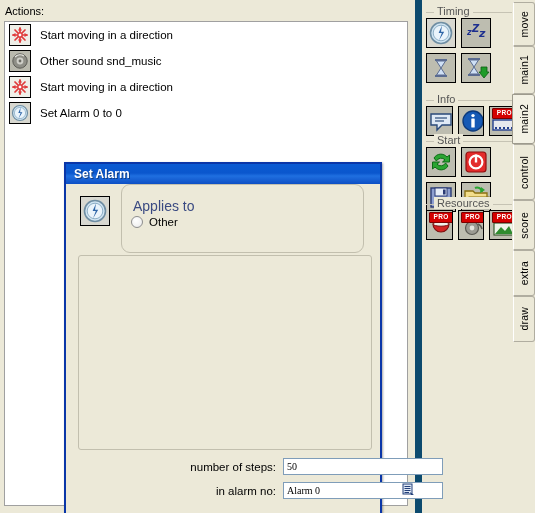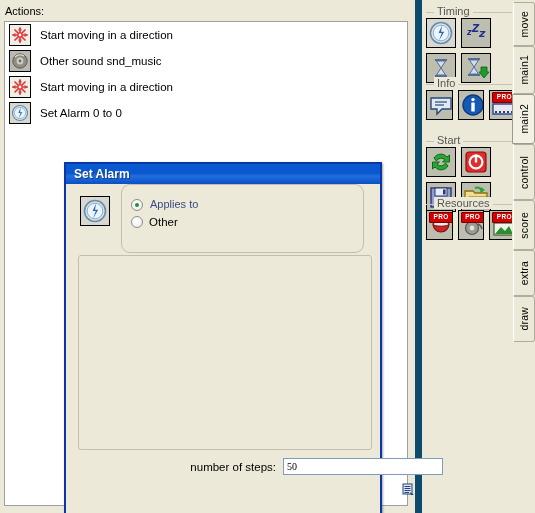--- a/index.html
+++ b/index.html
@@ -79,22 +79,22 @@
     position:absolute;left:14px;top:12px;width:30px;height:30px;
     border:1px solid #000;box-sizing:border-box;background:#bdbdb0;overflow:hidden;
   }
   #dlg-action-icon svg{display:block;width:28px;height:28px;}
 
   
   #applies-group{
     position:absolute;left:55px;top:0;width:243px;height:69px;
     border:1px solid #c2bfae;border-radius:9px;box-sizing:border-box;
   }
-  #applies-legend{position:absolute;left:81px;top:34px;background:#ece9d8;padding:0 3px;
-    font-size:11px;color:#3a4a82;}
+  #applies-legend{position:absolute;left:64px;top:34px;background:#ece9d8;padding:0 3px;
+    font-size:14px;color:#3a4a82;}
   .radio-row{display:flex;align-items:center;height:17px;padding-left:9px;}
   .radio{
     width:12px;height:12px;border-radius:50%;
     border:1px solid #8e8e8e;background:radial-gradient(circle at 40% 35%,#ffffff 0%,#f2f2f2 60%,#e0e0e0 100%);
     box-sizing:border-box;position:relative;flex:0 0 12px;
   }
   .radio.sel::after{content:"";position:absolute;left:3px;top:3px;width:4px;height:4px;border-radius:50%;background:#2f8b2f;}
   .radio-lbl{margin-left:6px;font-size:11.5px;}
 
   
@@ -233,21 +233,21 @@
             <rect x="6" y="4" width="12" height="2" fill="#5a6b90"></rect>
             <rect x="6" y="20" width="12" height="2" fill="#5a6b90"></rect>
             <path d="M7.5 6 L16.5 6 L12 13 Z" fill="#cfe0f5" stroke="#5a6b90" stroke-width="1"></path>
             <path d="M7.5 20 L16.5 20 L12 13 Z" fill="#cfe0f5" stroke="#5a6b90" stroke-width="1"></path>
             <path d="M19 13 L25 13 L25 18 L27 18 L22 24 L17 18 L19 18 Z" fill="#1f9b28" stroke="#0d5e13" stroke-width=".8"></path>
           </svg>
         </div>
       </div>
     </div>
 
-    <div class="lib-group" style="top:84px;height:40px;">
+    <div class="lib-group" style="top:100px;height:40px;">
       <div class="gframe" style="height:40px;"></div>
       <div class="gtitle">Info</div>
       <div class="lib-row" style="padding-top:6px;">
         <div class="lib-btn">
           <svg viewBox="0 0 28 28">
             <rect width="28" height="28" fill="#bdbdb0"></rect>
             <path d="M4 7 h20 v11 h-9 l-5 5 v-5 h-6 z" fill="#dfeaf6" stroke="#2a4a7a" stroke-width="1.4"></path>
             <g stroke="#2a4a7a" stroke-width="1.2">
                 <line x1="8" y1="11" x2="20" y2="11"></line>
                 <line x1="8" y1="14" x2="17" y2="14"></line>
@@ -413,20 +413,24 @@
 
   <div id="applies-legend">Applies to</div>
 
   <div id="fields-group"></div>
 
   <div class="field-row" style="left:110px;top:294px;">
     <div class="field-lbl" style="width:100px;text-align:right;">number of steps:</div>
     <input class="field-input" style="width: 160px; margin-left: 7px;" value="50">
   </div>
 
+  <div class="field-row" style="left:110px;top:318px;">
+    <div class="field-lbl" style="width:100px;">in alarm no:</div>
+    <input class="field-input" style="width: 160px; margin-left: 7px;" value="Alarm 0">
+  </div>
 
   <div id="menu-icon-btn">
     <svg viewBox="0 0 13 13" width="13" height="13">
       <rect x="1" y="1" width="9" height="10" fill="#dfe8f5" stroke="#22407a" stroke-width="1"></rect>
       <g stroke="#22407a" stroke-width="1">
         <line x1="2.5" y1="3.5" x2="8.5" y2="3.5"></line>
           <line x1="2.5" y1="5.5" x2="8.5" y2="5.5"></line>
         <line x1="2.5" y1="7.5" x2="8.5" y2="7.5"></line>
           <line x1="2.5" y1="9.5" x2="7" y2="9.5"></line>
       </g>

